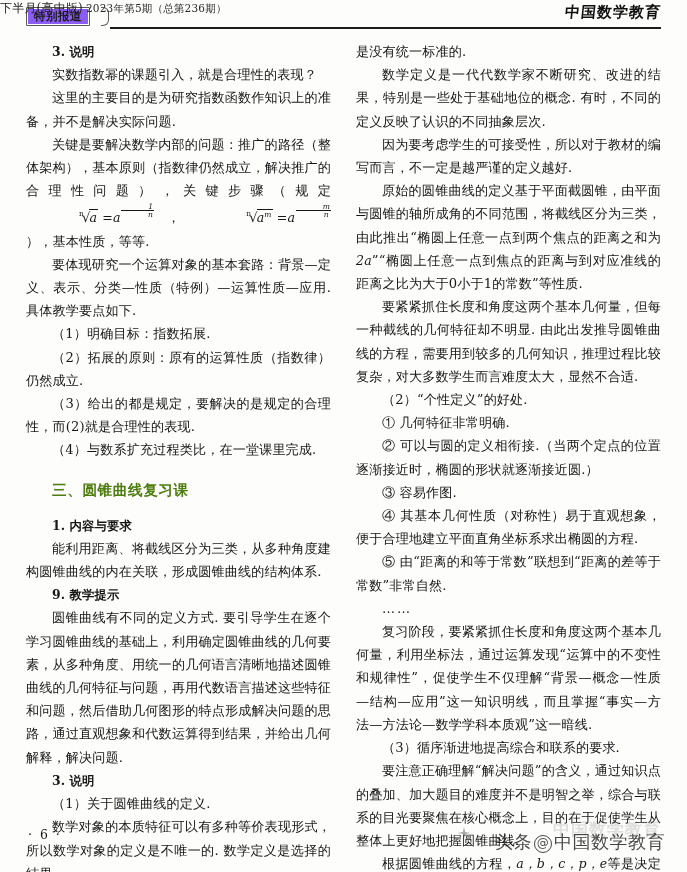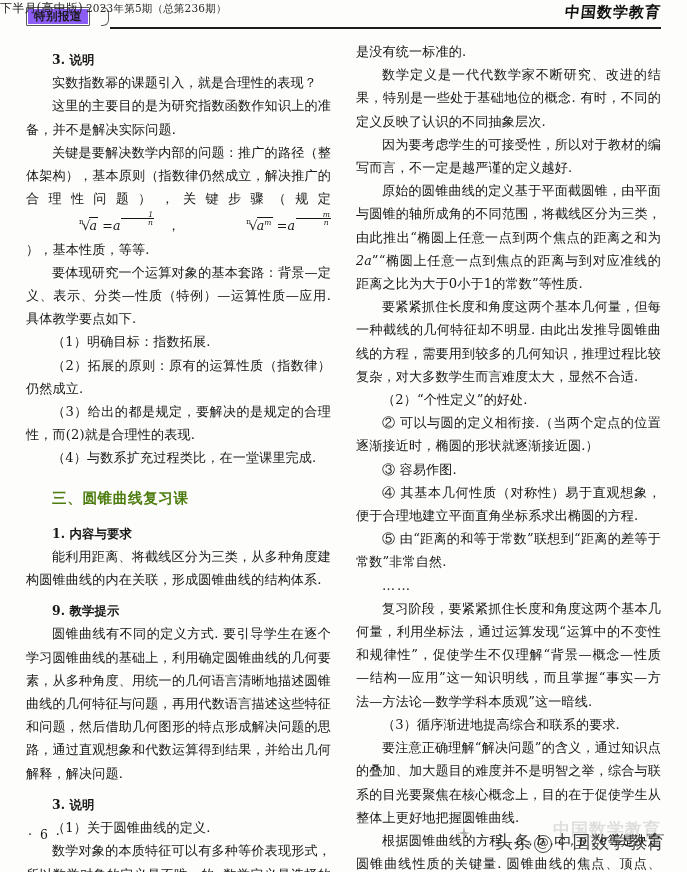--- a/index.html
+++ b/index.html
@@ -118,21 +118,20 @@
     text-align: justify;
     text-justify: inter-ideograph;
     text-indent: 26px;
     letter-spacing: 0.15px;
   }
   p.noind { text-indent: 0; }
   p.label {
     text-indent: 26px;
     font-size: 12.4px;
     letter-spacing: 0.1px;
-    margin-top: 8px;
   }
   p.label-em {
     font-style: normal;
     font-family: "DejaVu Serif", "Liberation Serif", serif;
     font-size: 12.4px;
     font-weight: 600;
   }
   h2.section {
     margin: 16px 0 12px 0;
     text-indent: 26px;
@@ -317,20 +316,21 @@
       <p class="para">数学定义是一代代数学家不断研究、改进的结果，特别是一些处于基础地位的概念. 有时，不同的定义反映了认识的不同抽象层次.</p>
 
       <p class="para">因为要考虑学生的可接受性，所以对于教材的编写而言，不一定是越严谨的定义越好.</p>
 
       <p class="para"><span>原始的圆锥曲线的定义基于平面截圆锥，由平面与圆锥的轴所成角的不同范围，将截线区分为三类，由此推出“椭圆上任意一点到两个焦点的距离之和为</span><span class="mi">2a</span><span>”“椭圆上任意一点到焦点的距离与到对应准线的距离之比为大于0小于1的常数”等性质.</span></p>
 
       <p class="para">要紧紧抓住长度和角度这两个基本几何量，但每一种截线的几何特征却不明显. 由此出发推导圆锥曲线的方程，需要用到较多的几何知识，推理过程比较复杂，对大多数学生而言难度太大，显然不合适.</p>
 
       <p class="para">（2）“个性定义”的好处.</p>
 
+      <p class="para">① 几何特征非常明确.</p>
 
       <p class="para">② 可以与圆的定义相衔接.（当两个定点的位置逐渐接近时，椭圆的形状就逐渐接近圆.）</p>
 
       <p class="para">③ 容易作图.</p>
 
       <p class="para">④ 其基本几何性质（对称性）易于直观想象，便于合理地建立平面直角坐标系求出椭圆的方程.</p>
 
       <p class="para">⑤ 由“距离的和等于常数”联想到“距离的差等于常数”非常自然.</p>
 
       <p class="ellipsis-line">……</p>

